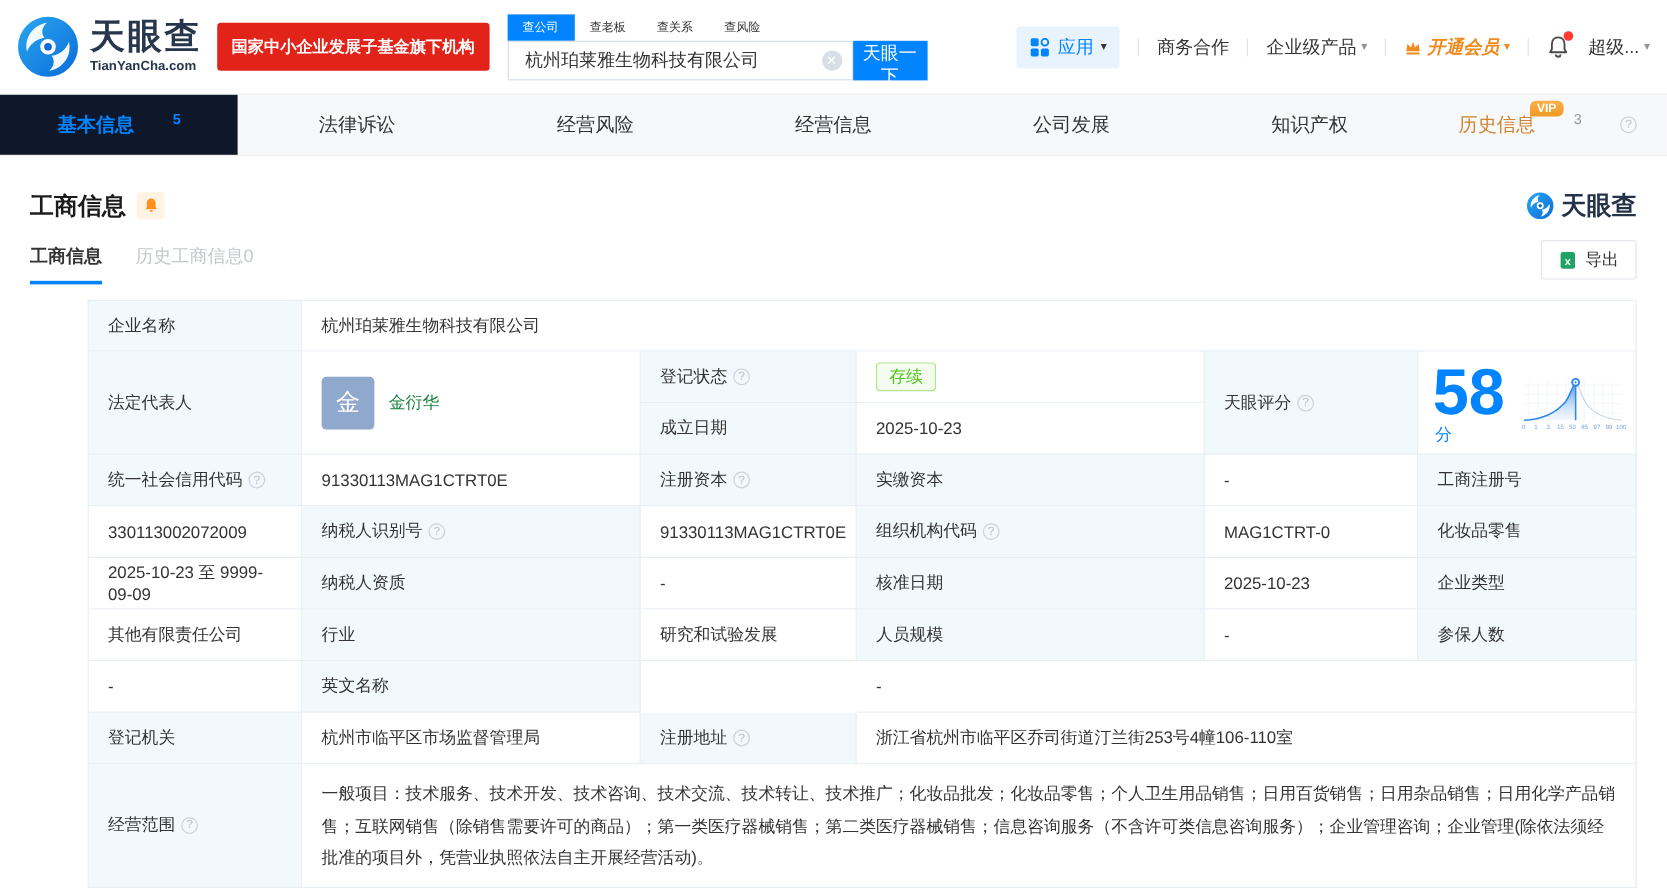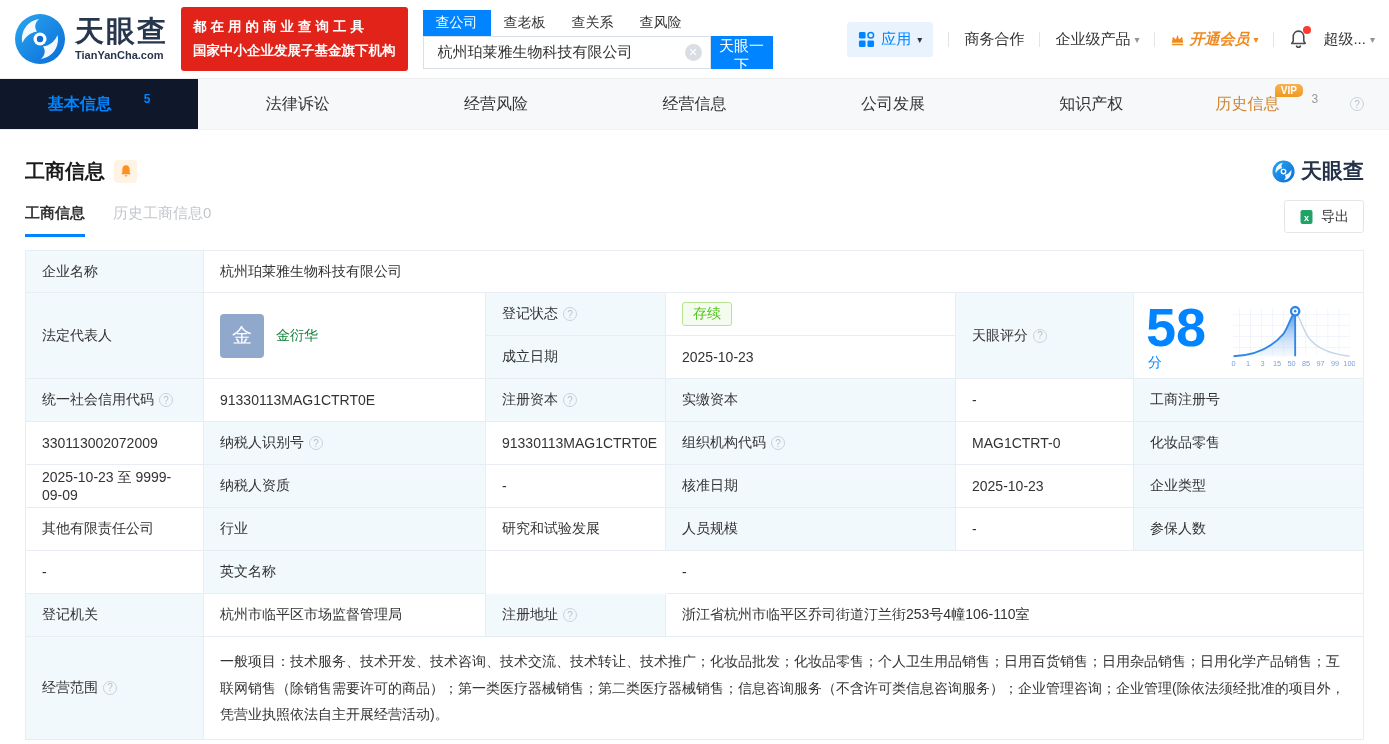--- a/index.html
+++ b/index.html
@@ -11,21 +11,21 @@
   
   .hdr { height:79px; border-bottom:1px solid #ececec; display:flex; align-items:center;
          padding:0 14px; gap:13px; }
   .logo { display:flex; align-items:center; gap:9px; }
   .logo-cn { font-size:29px; font-weight:bold; color:#27354d; letter-spacing:2px; line-height:1; }
   .logo-en { font-size:11px; font-weight:bold; color:#27354d; margin-top:3px; }
   .banner { background:#e2231a; color:#fff; border-radius:3px; padding:8px 12px;
             font-size:13.5px; font-weight:bold; line-height:1.75; white-space:nowrap; }
   .banner .l1 { letter-spacing:4px; }
   .search-block { margin-left:2px; }
-  .search-tabs { display:flex; font-size:14px; align-items:center; }
+  .search-tabs { display:flex; font-size:10px; align-items:center; }
   .search-tab { padding:4px 13px; cursor:pointer; color:#333; }
   .search-tab.active { background:#0084ff; color:#fff; }
   .search-row { display:flex; }
   .search-input-wrap { width:288px; height:33px; border:1px solid #d9e0e9; display:flex;
                        align-items:center; padding:0 8px 0 12px; }
   .search-input-wrap input { border:none; outline:none; flex:1; font-size:15px; color:#333;
                              font-family:inherit; background:transparent; }
   .clear-btn { width:17px; height:17px; border-radius:50%; background:#d9dee4; color:#fff;
                font-size:11px; display:flex; align-items:center; justify-content:center; cursor:pointer; }
   .search-btn { width:62px; height:33px; background:#0084ff; color:#fff; border:none;
@@ -68,21 +68,21 @@
   .subtabs { display:flex; gap:28px; font-size:15px; }
   .subtab { padding-bottom:11px; cursor:pointer; color:#c3c7cd; }
   .subtab.active { color:#333; font-weight:bold; border-bottom:3px solid #0084ff; }
   .export-btn { border:1px solid #e2e6eb; background:#fff; height:33px; padding:0 14px;
                 display:flex; align-items:center; gap:7px; font-size:14px; color:#333;
                 border-radius:3px; cursor:pointer; margin-bottom:4px; font-family:inherit; }
   
   .info-table { margin-top:13px; display:grid;
                 grid-template-columns:178px 282px 180px 290px 178px 1fr;
                 grid-template-rows:42px 43px 43px 43px 43px 43px 43px 43px 43px auto;
-                border-top:1px solid #e7edf3; border-left:1px solid #e7edf3; font-size:14px; }
+                border-top:1px solid #e7edf3; border-left:1px solid #e7edf3; font-size:14px;margin-left:48px; }
   .c { border-right:1px solid #e7edf3; border-bottom:1px solid #e7edf3; display:flex;
        align-items:center; padding:0 16px; background:#fff; min-width:0; }
   .h { background:#f2f9fc; gap:5px; }
   .span-rest { grid-column:2 / -1; }
   .span-right { grid-column:4 / -1; }
   .rs2 { grid-row:span 2; }
   .link { color:#15803d; cursor:pointer; text-decoration:none; }
   .ava { width:44px; height:44px; background:#91a8cd; border-radius:4px; color:#fff;
          font-size:20px; display:flex; align-items:center; justify-content:center;
          margin-right:12px; cursor:pointer; }
@@ -111,21 +111,20 @@
       <circle cx="26" cy="26" r="6.5" fill="#fff"></circle>
       <circle cx="26" cy="26" r="3.2" fill="#0a6bd8"></circle>
     </svg>
     <div>
       <div class="logo-cn">天眼查</div>
       <div class="logo-en">TianYanCha.com</div>
     </div>
   </div>
 
   <div class="banner">
-    <div class="l1">都在用的商业查询工具</div>
     <div>国家中小企业发展子基金旗下机构</div>
   </div>
 
   <div class="search-block">
     <div class="search-tabs">
       <div class="search-tab active">查公司</div>
       <div class="search-tab">查老板</div>
       <div class="search-tab">查关系</div>
       <div class="search-tab">查风险</div>
     </div>

